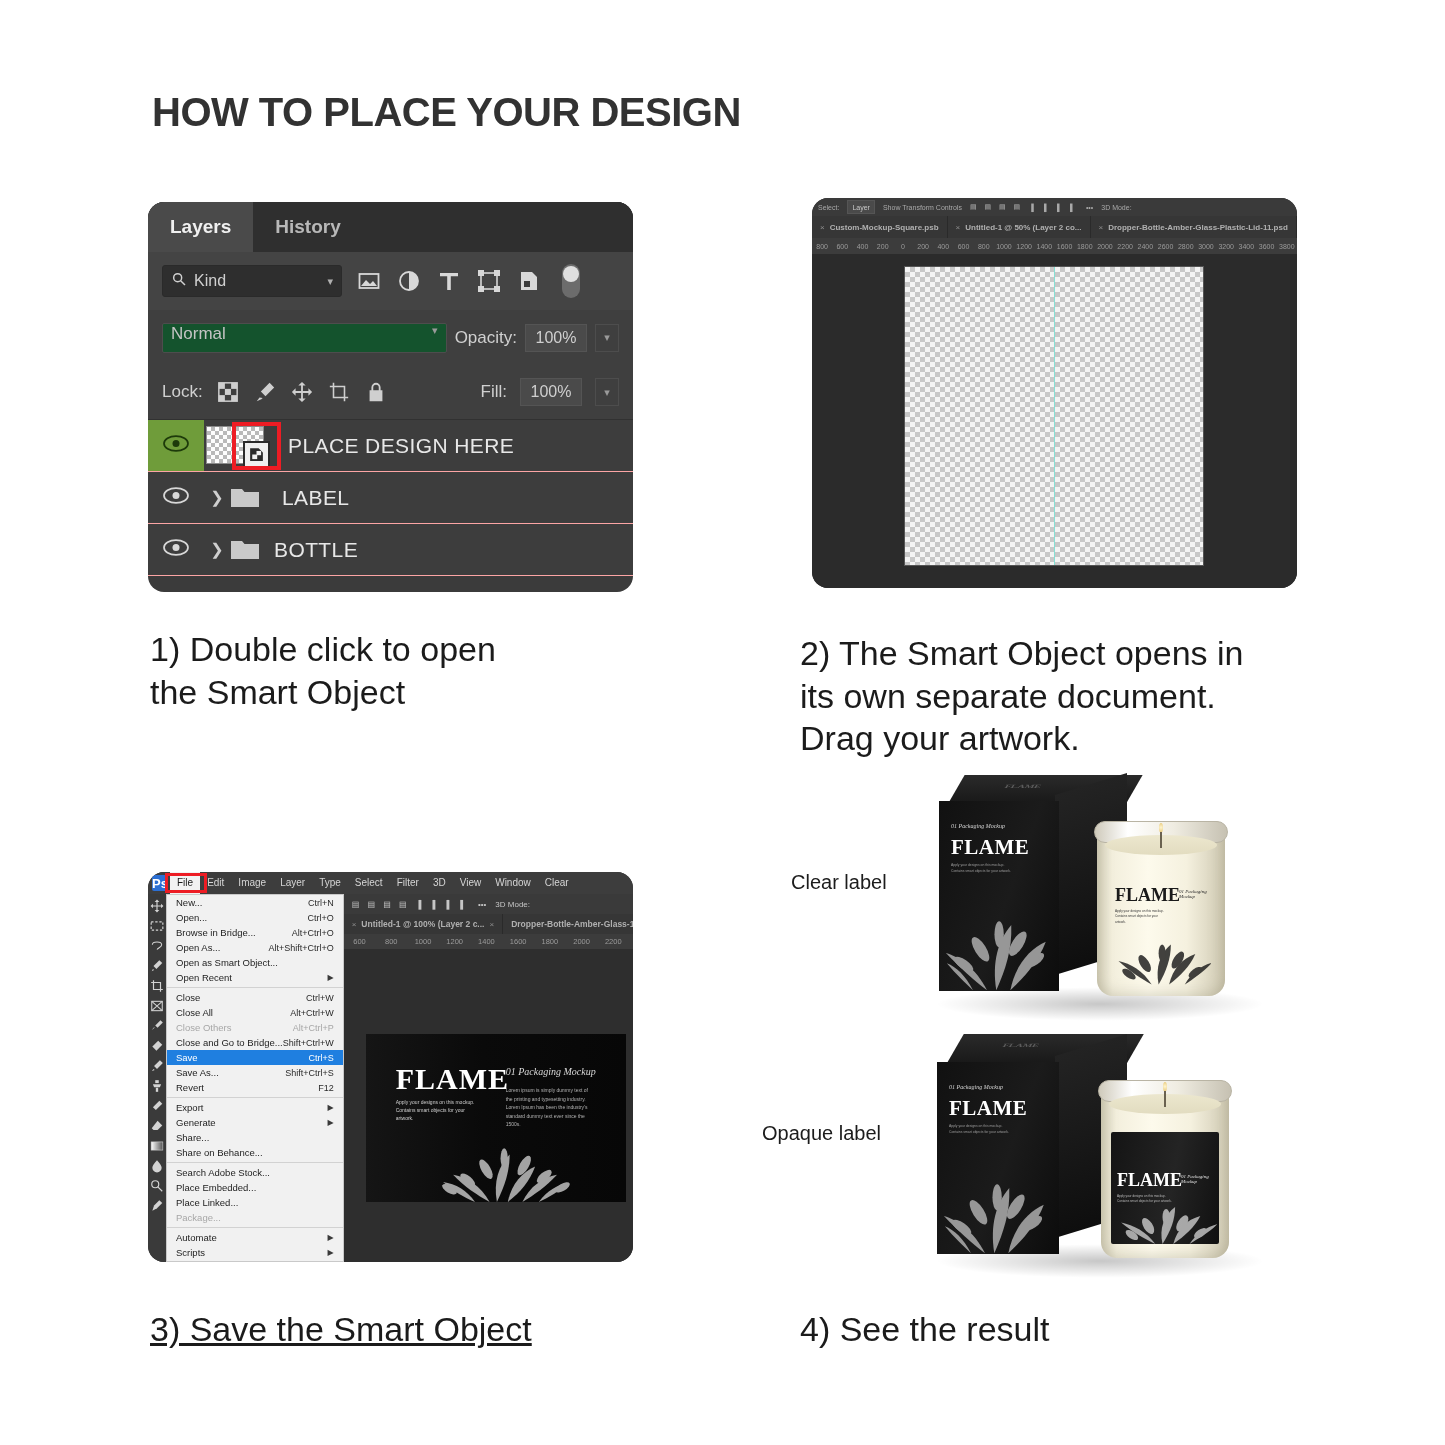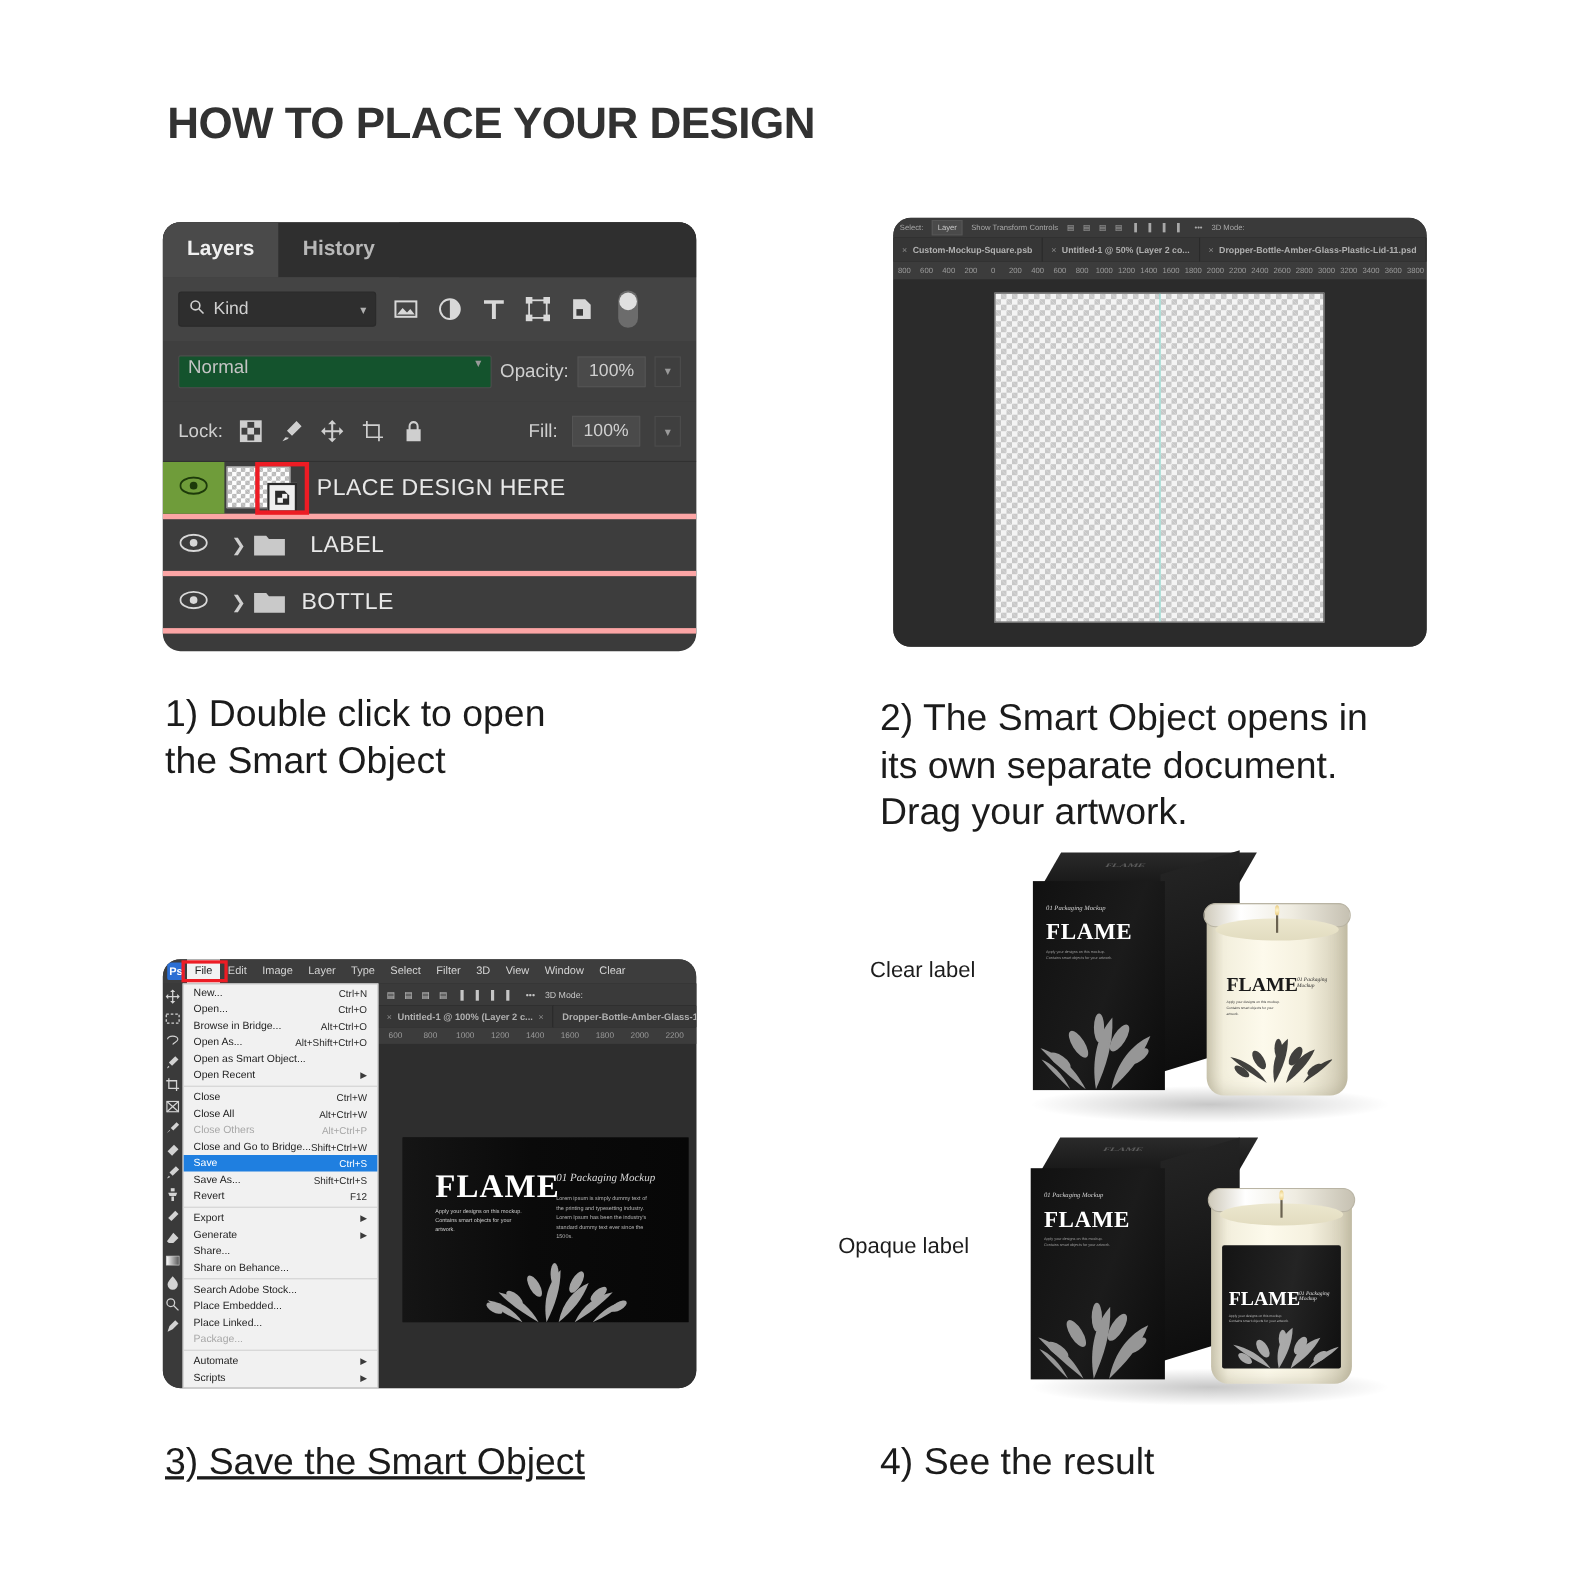--- a/index.html
+++ b/index.html
@@ -61,21 +61,21 @@
     display:flex; align-items:center; justify-content:center; color:#cfcfcf; font-size:16px;
   }
   .stepbox { width:24px; height:28px; background:#3f3f3f; border:1px solid #4d4d4d; display:flex;
              align-items:center; justify-content:center; color:#9a9a9a; font-size:11px; }
 
   .ps-lockrow { height:55px; background:#3f3f3f; display:flex; align-items:center; padding:0 14px; gap:13px;
                 border-bottom:1px solid #313131; }
   .lock-ic { width:24px; height:24px; color:#cfcfcf; display:flex; align-items:center; justify-content:center; }
   .lock-ic svg { width:22px; height:22px; }
 
-  .layer-row { height:52px; display:flex; align-items:center; background:#3d3d3d; border-bottom:5px solid #fca5a5; }
+  .layer-row { height:52px; display:flex; align-items:center; background:#3d3d3d; border-bottom:1px solid #fca5a5; }
   .layer-row.selected { background:#3d3d3d; }
   .eye-cell { width:56px; height:100%; display:flex; align-items:center; justify-content:center; }
   .eye-cell.green { background:#6f9c3a; }
   .eye svg { width:26px; height:17px; }
   .thumb-wrap { position:relative; width:60px; height:40px; margin-left:2px; }
   .checker {
     width:58px; height:38px; border:1px solid #8a8a8a;
     background-image:
       linear-gradient(45deg,#b9b9b9 25%,transparent 25%,transparent 75%,#b9b9b9 75%),
       linear-gradient(45deg,#b9b9b9 25%,transparent 25%,transparent 75%,#b9b9b9 75%);
@@ -120,21 +120,21 @@
     background-size:10px 10px; background-position:0 0,5px 5px; background-color:#f4f4f4;
     border:1px solid #555;
   }
   .guide-v { position:absolute; left:50%; top:0; width:1px; height:100%; background:#86e0d4; }
 
   
   #step3 { left:148px; top:872px; width:485px; height:390px; background:#3a3a3a; }
   .menubar { height:22px; background:#3d3d3d; display:flex; align-items:center;
              padding-left:4px; font-size:10px; color:#d5d5d5; position:relative; }
   .ps-logo { width:16px; height:16px; background:#2b6fd4; border-radius:2px; margin-right:2px;
-             display:flex; align-items:center; justify-content:center; color:#fff; font-size:10px; font-weight:bold; }
+             display:flex; align-items:center; justify-content:center; color:#fff; font-size:13px; font-weight:bold; }
   .menubar .mi { padding:0 7px; line-height:22px; }
   .menubar .mi.file-hl { background:#f2f2f2; color:#1a1a1a; }
   .mb-redbox { position:absolute; left:17px; top:1px; width:42px; height:20px; border:3px solid #ed1c24; }
 
   .s3-body { display:flex; height:368px; }
   .toolrail { width:26px; background:#3a3a3a; display:flex; flex-direction:column;
               align-items:center; padding-top:3px; gap:2px; }
   .toolrail .ti { width:18px; height:18px; color:#d3d3d3; display:flex; align-items:center; justify-content:center; }
   .toolrail .ti svg { width:14px; height:14px; }
 

